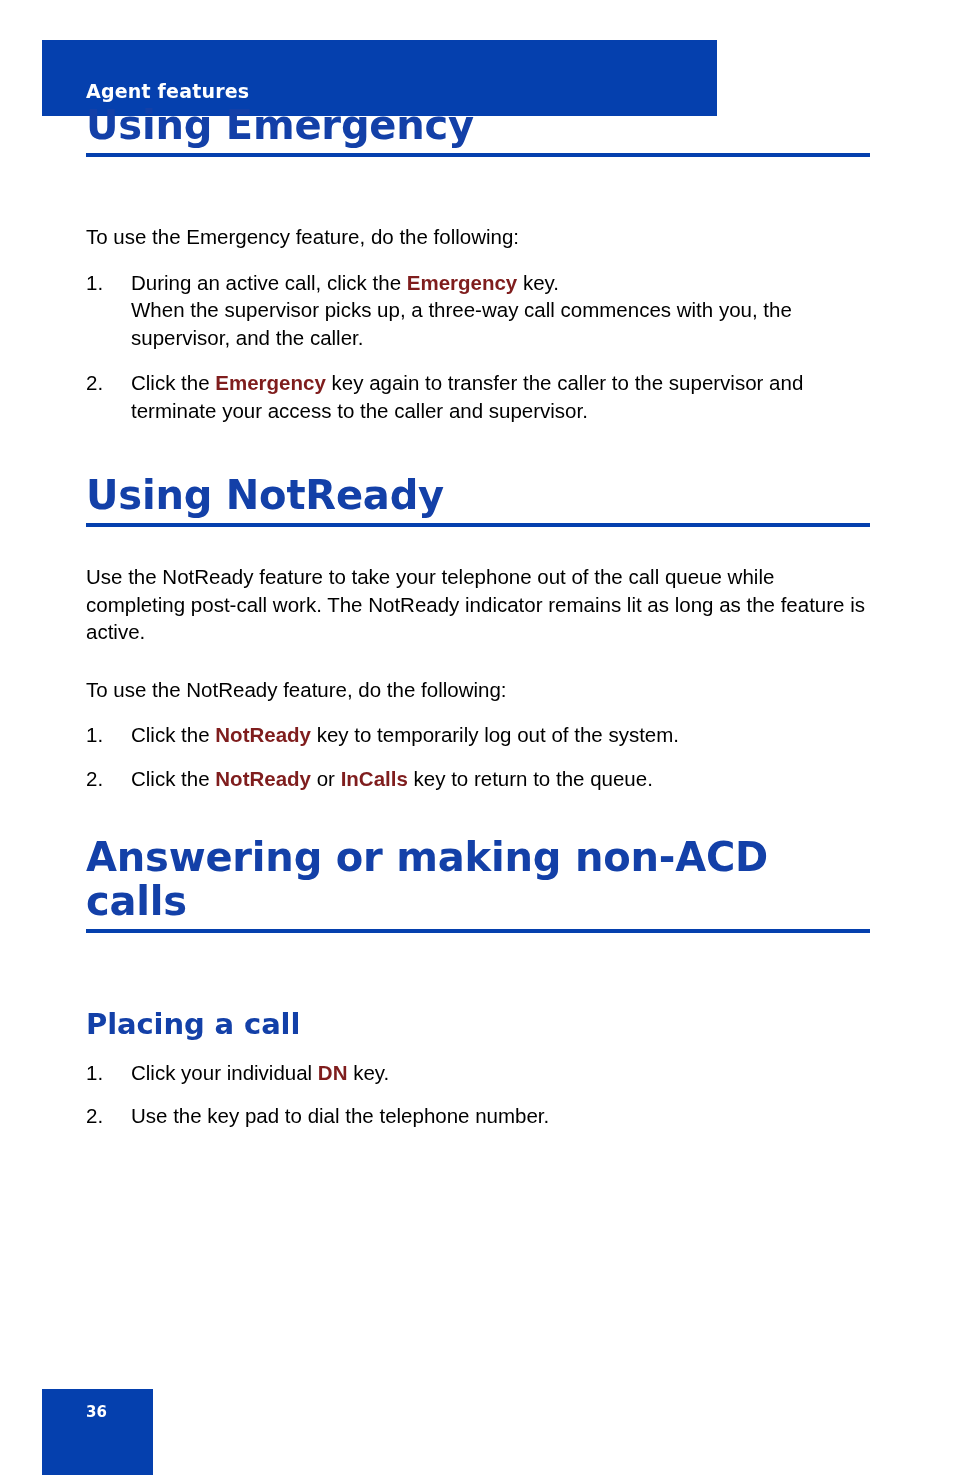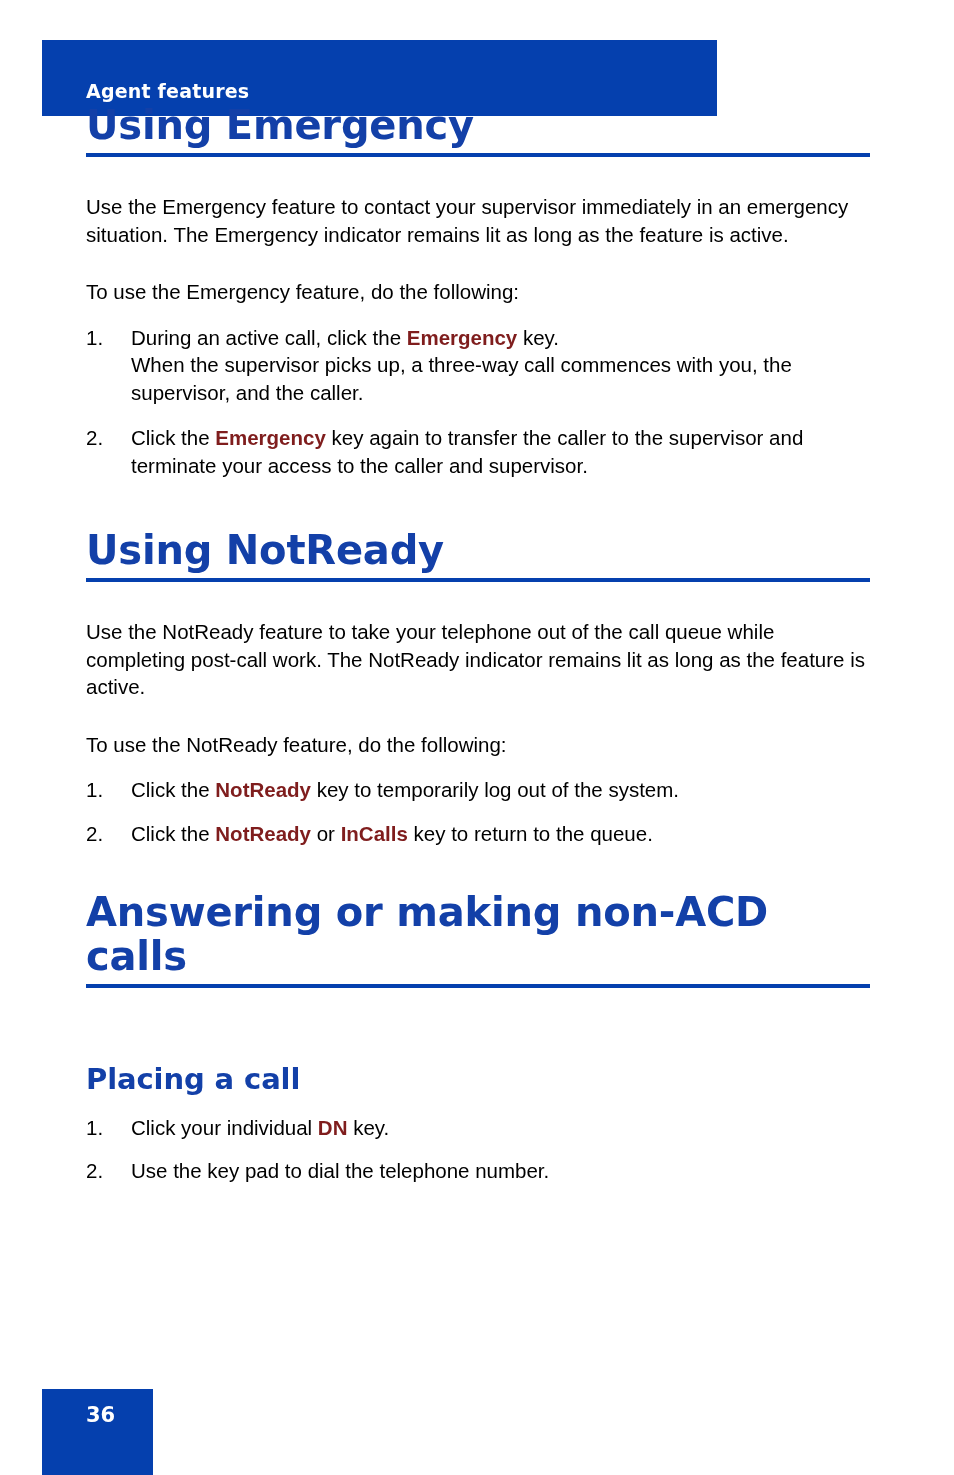--- a/index.html
+++ b/index.html
@@ -129,41 +129,40 @@
     width: 111px;
     height: 86px;
     background: #0540AE;
   }
   .footer-page-number {
     position: absolute;
     left: 44px;
     top: 14px;
     color: #ffffff;
     font-family: "DejaVu Sans", sans-serif;
-    font-size: 21px;
+    font-size: 15px;
     font-weight: bold;
   }
 </style>
 </head>
 <body>
 
 <div class="header-banner">
   <div class="header-banner-title">Agent features</div>
 </div>
 
 <div class="content">
 
   <section>
     <div class="h-chapter-wrap">
       <h1 class="h-chapter">Using Emergency</h1>
     </div>
 
     <div class="sp-36"></div>
 
-    <p class="body">Use the Emergency feature to contact your supervisor immediately in an emergency situation. The Emergency indicator remains lit as long as the feature is active.</p>
 
     <div class="sp-30"></div>
 
     <p class="body">To use the Emergency feature, do the following:</p>
 
     <div class="sp-18"></div>
 
     <ol class="olist">
       <li>
         <span class="num">1.</span>

